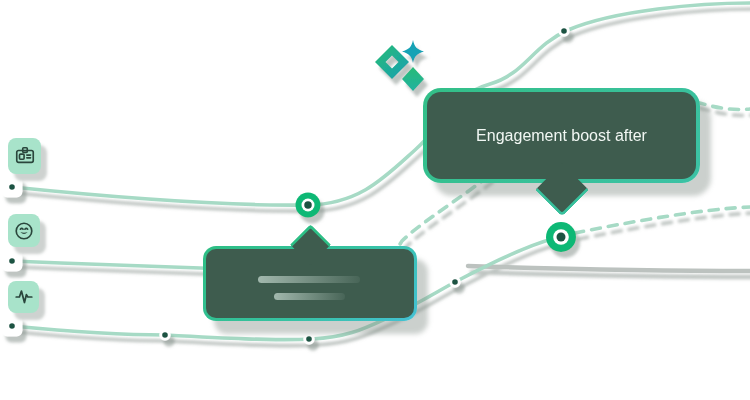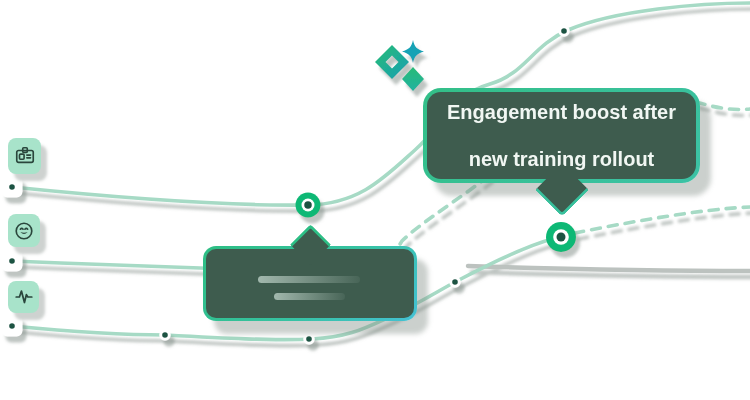--- a/index.html
+++ b/index.html
@@ -28,21 +28,21 @@
   #skeleton-tooltip .tt-inner{border-radius:10px;}
   .sk-bar{position:absolute;height:7px;border-radius:4px;
     background:linear-gradient(90deg,#A2B8AD 0%,rgba(162,184,173,.10) 100%);}
   #sk-bar-1{left:52px;top:27px;}
   #sk-bar-2{left:68px;top:44px;}
 
   #engagement-tooltip{left:423px;top:88px;width:277px;height:95px;padding:4px;border-radius:18px;
     background:linear-gradient(135deg,#33BF88 0%,#3CC2A5 100%);box-sizing:border-box;}
   #engagement-tooltip .tt-inner{
     border-radius:14px;display:flex;flex-direction:column;align-items:center;justify-content:center;
-    color:#F1F7F3;font-weight:bold;font-size:20px;line-height:25px;text-align:center;gap:22px;
+    color:#F1F7F3;font-weight:normal;font-size:16px;line-height:25px;text-align:center;gap:22px;
   }
 
   
   .tail{position:absolute;background:#3E5C4E;transform:rotate(45deg);}
   #skeleton-tail{left:296px;top:230px;width:29px;height:29px;
     border-left:3px solid #2DBE85;border-top:3px solid #2DBE85;border-top-left-radius:4px;box-sizing:border-box;}
   #engagement-tail{left:543px;top:171px;width:38px;height:38px;
     border-right:3.5px solid #38C09C;border-bottom:3.5px solid #38C09C;border-bottom-right-radius:5px;box-sizing:border-box;}
 </style>
 </head>
@@ -127,18 +127,17 @@
     <div class="tt-inner">
       <div class="sk-bar" id="sk-bar-1" style="width: 102px;"></div>
       <div class="sk-bar" id="sk-bar-2" style="width: 71px;"></div>
     </div>
   </div>
   <div class="tail" id="skeleton-tail"></div>
 
   <div class="tt-outer" id="engagement-tooltip">
     <div class="tt-inner">
       <span>Engagement boost after</span>
-      <span>new training rollout</span>
     </div>
   </div>
   <div class="tail" id="engagement-tail"></div>
 
 </div>
 
 </body></html>

